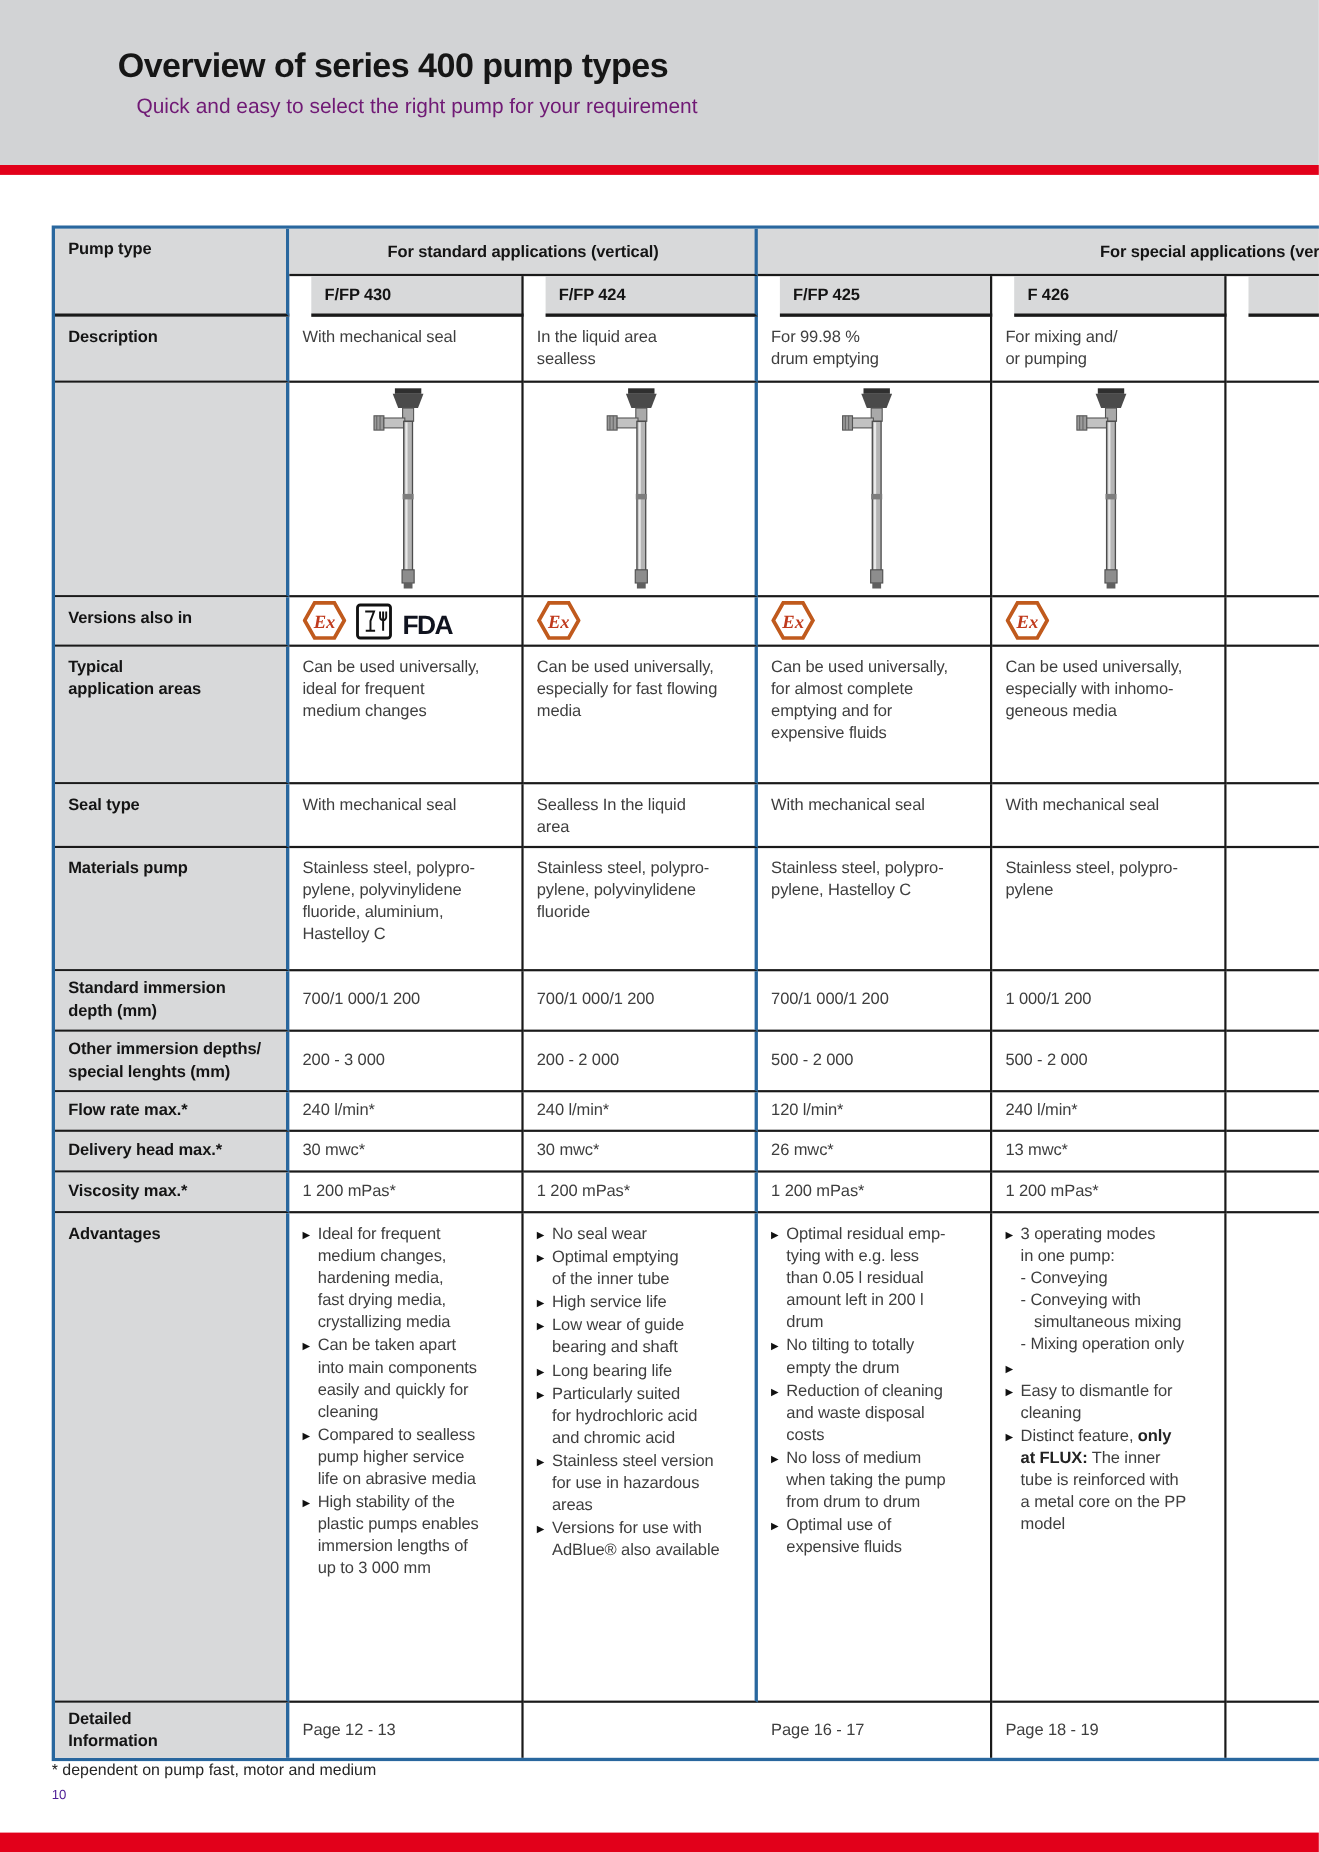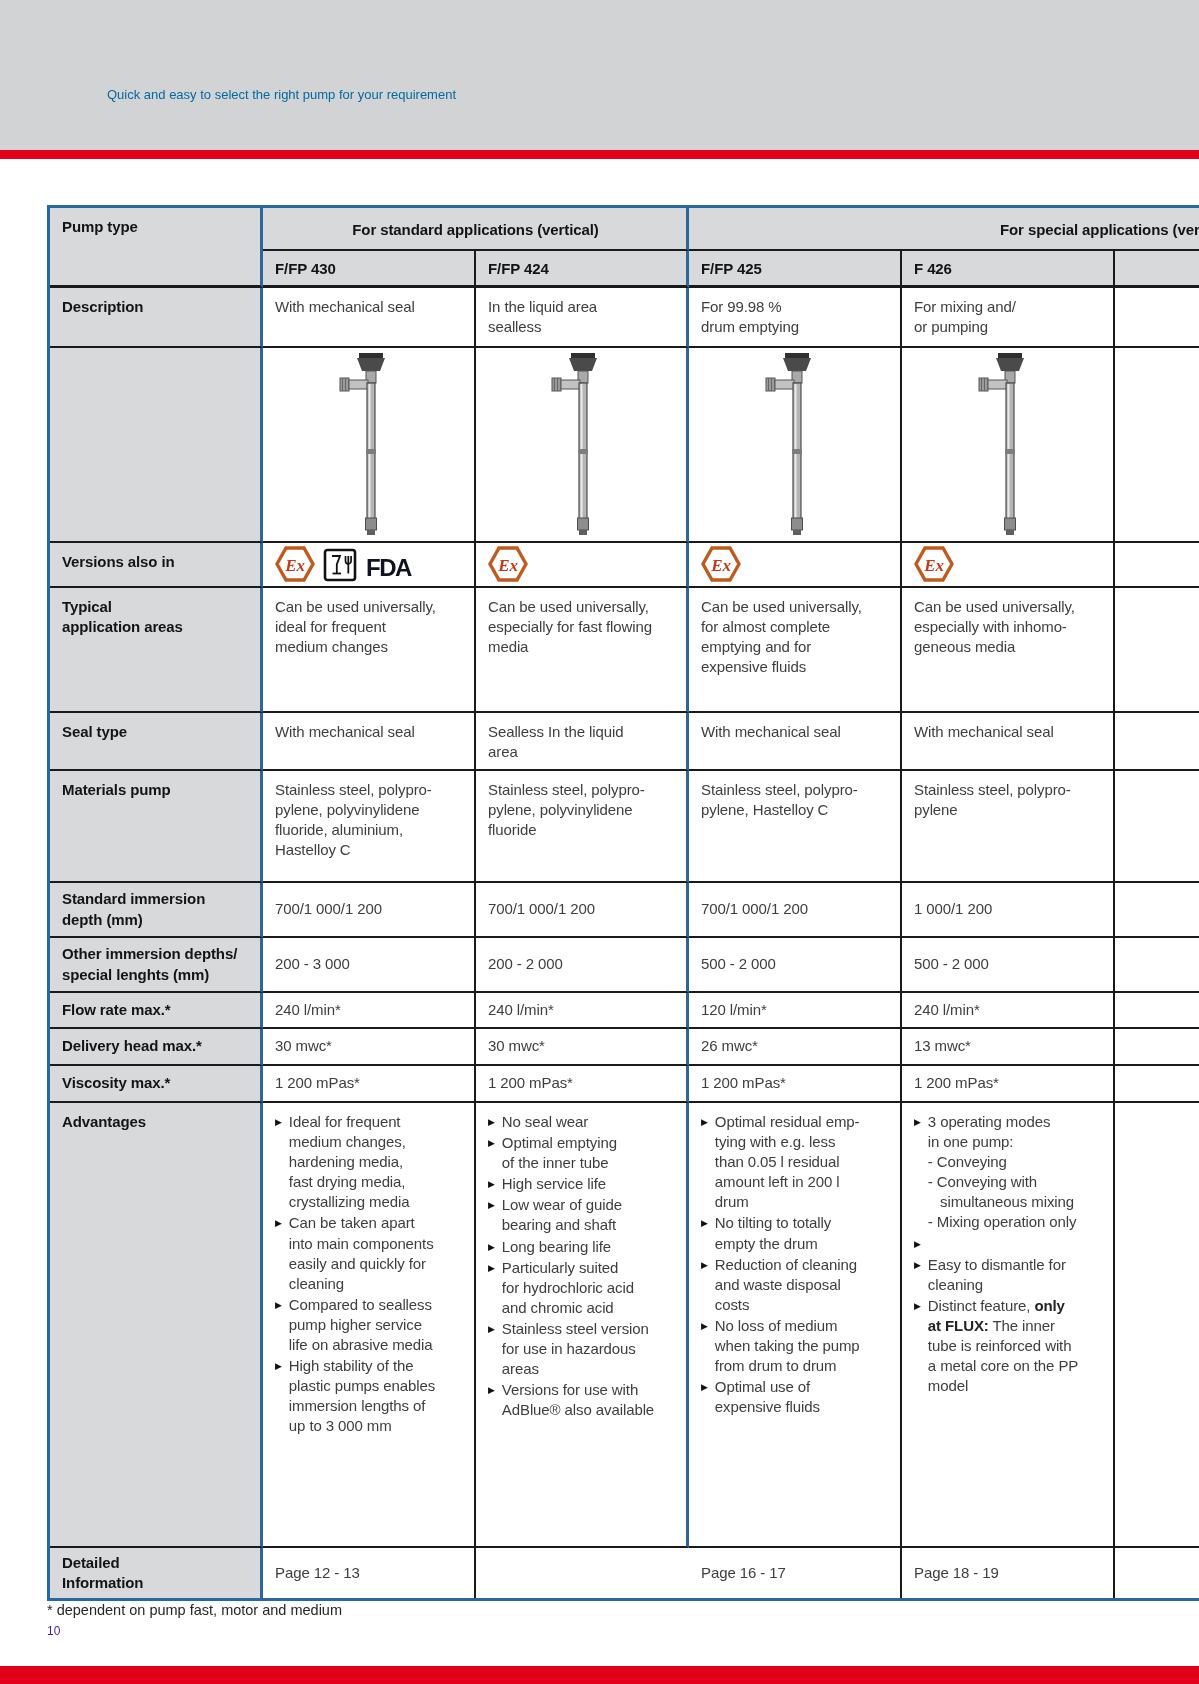--- a/index.html
+++ b/index.html
@@ -7,21 +7,21 @@
   body {
     position: relative;
     overflow: hidden;
     background: #ffffff;
     font-family: "Liberation Sans", sans-serif;
     color: #1c1c1c;
   }
   
   .header-band { position:absolute; left:0; top:0; width:1199px; height:150px; background:#d2d3d5; }
   .page-title { position:absolute; left:107px; top:42px; font-size:31px; font-weight:bold; letter-spacing:-0.5px; color:#161616; }
-  .page-subtitle { position:absolute; left:107px; top:87px; font-size:13px; color:#0369a1; }
+  .page-subtitle { position:absolute; left:124px; top:87px; font-size:19px; color:#701a75; }
   .header-redline { position:absolute; left:0; top:150px; width:1199px; height:9px; background:#e2001a; }
   
   .pump-table {
     position:absolute; left:47px; top:205px; width:1485px;
     display:grid;
     grid-template-columns: 213px 213px 213px 213px 213px 430px;
     grid-template-rows: 43px 37px 60px 195px 45px 125px 58px 112px 55px 55px 36px 37px 37px 445px 50px;
     border:3px solid #29679e;
     background:#fff;
   }
@@ -30,39 +30,40 @@
     border-bottom:2px solid #1a1a1a;
     padding:9px 10px 6px 12px;
     font-size:15px; line-height:1.34; letter-spacing:-0.1px;
     color:#3e3e3e;
     white-space:pre-line;
     overflow:hidden;
   }
   .label-cell { background:#d8d9da; font-weight:bold; color:#141414; border-right:3px solid #29679e; }
   .sec-end { border-right:3px solid #29679e; }
   .group-header { background:#d8d9da; font-weight:bold; color:#141414; display:flex; align-items:center; justify-content:center; }
-  .col-name { background:#d8d9da; font-weight:bold; color:#141414; border-bottom:3px solid #1a1a1a; display:flex; align-items:center; }
+  .col-name { background:#d8d9da; font-weight:bold; color:#141414; border-bottom:3px solid #1a1a1a; display:flex; align-items:center;margin-left:20px; }
   .corner { border-bottom:3px solid #1a1a1a; }
   .vcenter { display:flex; align-items:center; padding-top:0; padding-bottom:0; }
   .last-row { border-bottom:none; }
   .cell-image { display:flex; justify-content:center; align-items:center; padding:4px; }
   .cell-icons { display:flex; align-items:flex-end; gap:8px; padding-top:4px; padding-bottom:4px; }
   .adv-item { display:flex; gap:7px; margin-bottom:1px; }
   .adv-marker { font-size:9px; line-height:20px; color:#111; flex:0 0 auto; }
   .adv-text { white-space:pre-line; }
   .adv-text b { color:#232323; }
   
   .footnote { position:absolute; left:47px; top:1602px; font-size:14.5px; color:#262626; }
   .page-number { position:absolute; left:47px; top:1624px; font-size:12px; color:#4c1d95; }
   .bottom-bar { position:absolute; left:0; top:1666px; width:1199px; height:18px; background:#e2001a; }
 </style>
 </head>
 <body>
 
 <div class="header-band">
+  <div class="page-title">Overview of series 400 pump types</div>
   <div class="page-subtitle">Quick and easy to select the right pump for your requirement</div>
 </div>
 <div class="header-redline"></div>
 
 <div class="pump-table">
     <div class="cell label-cell corner" style="grid-area: 1 / 1 / 3;">Pump type</div>
     <div class="cell group-header sec-end" style="grid-area: 1 / 2 / auto / span 2;">For standard applications (vertical)</div>
     <div class="cell group-header" style="grid-area: 1 / 4 / auto / span 3;">For special applications (vertical)</div>
     <div class="cell col-name" style="grid-area: 2 / 2;">F/FP 430</div>
     <div class="cell col-name sec-end" style="grid-area: 2 / 3;">F/FP 424</div>

